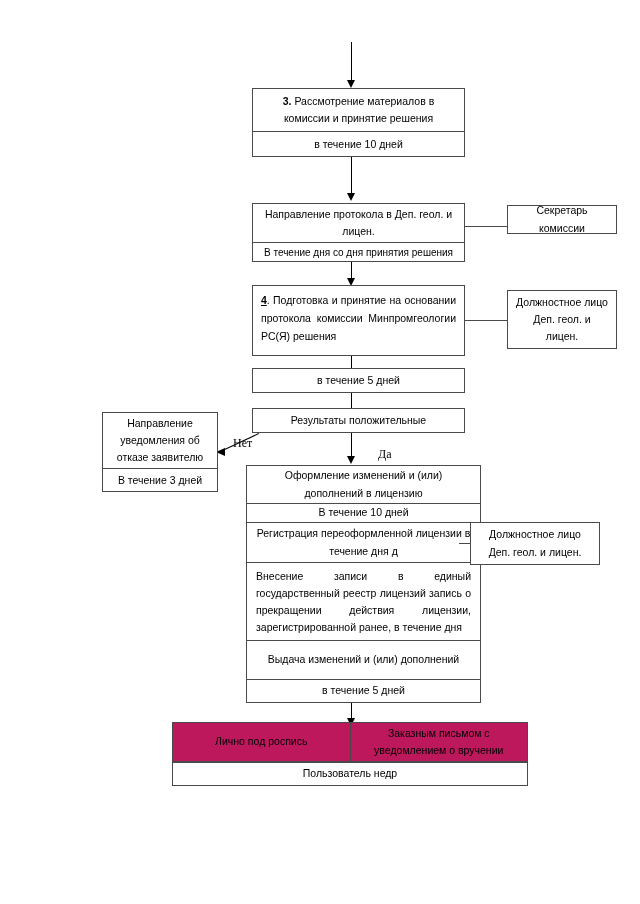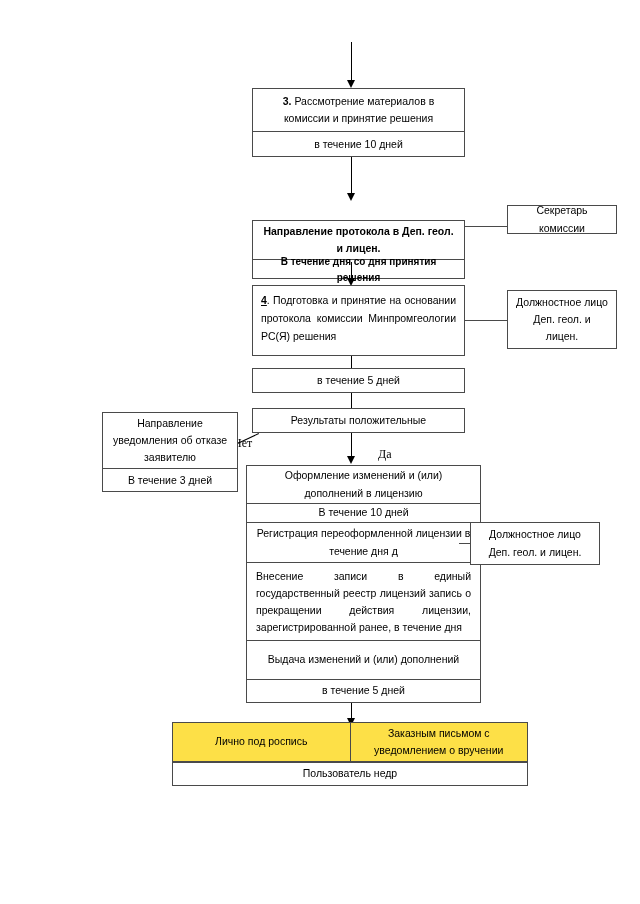--- a/index.html
+++ b/index.html
@@ -99,21 +99,21 @@
     font-family: "Liberation Serif", serif;
     font-size: 12px;
     color: #000000;
   }
   .num { font-weight: bold; }
   .num-u { font-weight: bold; text-decoration: underline; }
   .bottom-split {
     position: absolute;
     box-sizing: border-box;
     border: 1px solid #4a4a4a;
-    background: #fde047;
+    background: #be185d;
     display: flex;
   }
   .bottom-split .half {
     box-sizing: border-box;
     flex: 1 1 0;
     display: flex;
     align-items: center;
     justify-content: center;
     text-align: center;
     font-size: 10.5px;
@@ -133,21 +133,21 @@
   <div class="box stack" style="left:252px; top:88px; width:213px; height:69px;">
     <div class="cell" style="height:43px;">
       <span><span class="num">3.</span><span> Рассмотрение материалов в комиссии и принятие решения</span></span>
     </div>
     <div class="cell" style="height:26px;">в течение 10 дней</div>
   </div>
 
   <div class="vline" style="left:351px; top:157px; height:38px;"></div>
   <div class="arrowhead" style="left:346.5px; top:193px;"></div>
 
-  <div class="box stack" style="left:252px; top:220px; width:213px; height:59px;font-weight:bold;">
+  <div class="box stack" style="left:252px; top:203px; width:213px; height:59px;">
     <div class="cell" style="height:39px;">Направление протокола в Деп. геол. и лицен.</div>
     <div class="cell" style="height:20px; font-size:10px;">В течение дня со дня принятия решения</div>
   </div>
 
   <div class="hline" style="left:465px; top:226px; width:42px;"></div>
   <div class="box" style="left:507px; top:205px; width:110px; height:29px; flex-direction:column;">
     <span>Секретарь</span>
     <span>комиссии</span>
   </div>
 
@@ -176,21 +176,21 @@
   <div class="vline" style="left:351px; top:393px; height:15px;"></div>
 
   <div class="box" style="left:252px; top:408px; width:213px; height:25px;">
     <span>Результаты положительные</span>
   </div>
 
   <div class="diag-line" style="left:259px; top:434px; width:43px; transform:rotate(155deg);"></div>
   <div class="diag-head" style="left:216px; top:448px;"></div>
   <div class="edge-label" style="left:233px; top:436px;">Нет</div>
 
-  <div class="box stack" style="left:102px; top:412px; width:136px; height:80px;">
+  <div class="box stack" style="left:102px; top:412px; width:116px; height:80px;">
     <div class="cell" style="height:56px;">Направление уведомления об отказе заявителю</div>
     <div class="cell" style="height:24px;">В течение 3 дней</div>
   </div>
 
   <div class="vline" style="left:351px; top:433px; height:25px;"></div>
   <div class="arrowhead" style="left:346.5px; top:456px;"></div>
   <div class="edge-label" style="left:378px; top:447px;">Да</div>
 
   <div class="box stack" style="left:246px; top:465px; width:235px; height:238px;">
     <div class="cell" style="height:38px;">Оформление изменений и (или) дополнений в лицензию</div>

